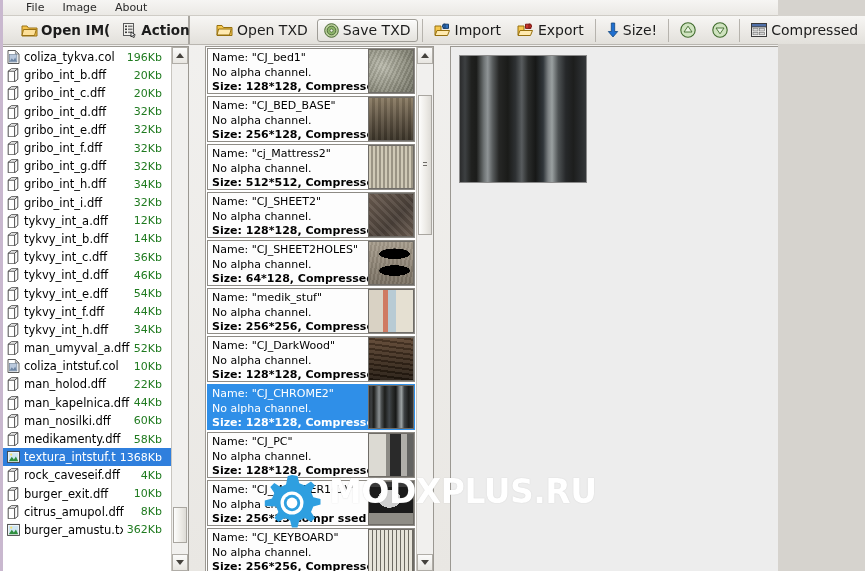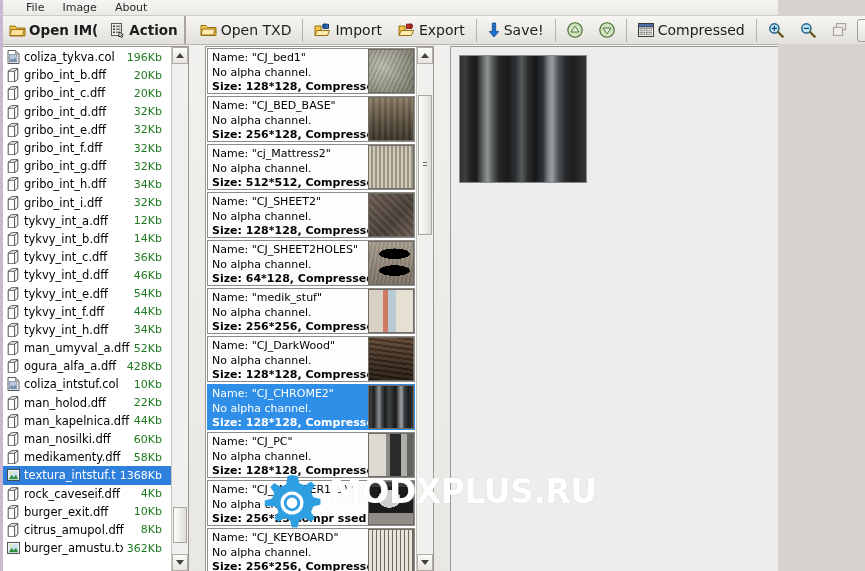--- a/index.html
+++ b/index.html
@@ -36,20 +36,21 @@
     height: 29px;
     display: flex; align-items: stretch;
     background: linear-gradient(to bottom,#f4f3f1 0%,#e6e4e0 55%,#dedcd7 100%);
     border-bottom: 1px solid #b9b6b0;
   }
   .tbgroup {
     display: flex; align-items: center;
     border: 1px solid #a9a6a0;
     border-top: none; border-bottom: none;
     background: linear-gradient(to bottom,#f7f6f4 0%,#eceae6 55%,#e2e0db 100%);
+    padding-left: 12px;
   }
   .tbgroup.left { width: 186px; border-left: none; }
   .tbgroup.right { flex: 1; border-right: none; }
 
   .tbbtn {
     display: flex; align-items: center; gap: 4px;
     height: 23px; padding: 0 6px; margin: 0 1px;
     border: 1px solid transparent; border-radius: 3px;
     font-size: 14px; color: #1c1c1c; white-space: nowrap;
     cursor: default;
@@ -233,20 +234,30 @@
       <div class="tbbtn">
         <span class="ico">
           <svg width="17" height="14" viewBox="0 0 17 14">
             <path d="M1 2.5h5L7.4 4.5H16v8H1z" fill="#f6c84e" stroke="#96700f" stroke-width="1"></path>
             <path d="M2.6 6h12.6l-1.7 6H1z" fill="#ffeab0" stroke="#96700f" stroke-width="1"></path>
           </svg>
         </span>
         <span>Open TXD</span>
       </div>
 
+      <div class="tbbtn pressed">
+        <span class="ico">
+          <svg width="15" height="15" viewBox="0 0 15 15">
+            <circle cx="7.5" cy="7.5" r="6.8" fill="#b9cf9a" stroke="#4d6b36" stroke-width="1"></circle>
+            <circle cx="7.5" cy="7.5" r="4.3" fill="#8fb76b" stroke="#3f5a2c" stroke-width=".8"></circle>
+            <circle cx="7.5" cy="7.5" r="1.6" fill="#eef3e6" stroke="#3f5a2c" stroke-width=".7"></circle>
+          </svg>
+        </span>
+        <span>Save TXD</span>
+      </div>
 
       <div class="tbsep"></div>
 
       <div class="tbbtn">
         <span class="ico">
           <svg width="17" height="14" viewBox="0 0 17 14">
             <path d="M1 3h6v9H1z" fill="#f6c84e" stroke="#96700f"></path>
             <path d="M3 7.5h12.5l-2 5H1z" fill="#ffeab0" stroke="#96700f"></path>
             <path d="M9 1.2v4.2h5.5V1.2z" fill="#2f6fbd" stroke="#17406f"></path>
             <path d="M8 3.2l3-2.4v4.8z" fill="#2f6fbd" stroke="#17406f"></path>
@@ -268,21 +279,21 @@
       </div>
 
       <div class="tbsep"></div>
 
       <div class="tbbtn">
         <span class="ico">
           <svg width="12" height="16" viewBox="0 0 12 16">
             <path d="M4.3 1h3.4v8.5h3L6 15 1.3 9.5h3z" fill="#1f6fd0" stroke="#13477f" stroke-width=".8"></path>
           </svg>
         </span>
-        <span>Save!</span>
+        <span>Size!</span>
       </div>
 
       <div class="tbsep"></div>
 
       <div class="tbbtn">
         <span class="ico">
           <svg width="16" height="16" viewBox="0 0 16 16">
             <circle cx="8" cy="8" r="7.2" fill="#cfe3bf" stroke="#3f6b2c" stroke-width="1.1"></circle>
             <path d="M8 4.2L12 10H4z" fill="#e9f3e1" stroke="#3f6b2c" stroke-width=".9"></path>
           </svg>
@@ -534,31 +545,20 @@
           <div class="frow">
             <span class="ico">
               <svg width="13" height="14" viewBox="0 0 13 14">
   <path d="M1.2 3.2l3.2-2.5h6.4v10.6l-3.2 2.5H1.2z" fill="#ffffff" stroke="#3b3b3b" stroke-width=".9"></path>
   <path d="M1.2 3.2h6.4v10.6" fill="none" stroke="#3b3b3b" stroke-width=".9"></path>
   <path d="M7.6 3.2l3.2-2.5" fill="none" stroke="#3b3b3b" stroke-width=".9"></path>
 </svg>
             </span>
             <span class="fname">man_umyval_a.dff</span>
             <span class="fsize">52Kb</span>
-          </div>
-          <div class="frow">
-            <span class="ico">
-              <svg width="13" height="14" viewBox="0 0 13 14">
-  <path d="M1.2 3.2l3.2-2.5h6.4v10.6l-3.2 2.5H1.2z" fill="#ffffff" stroke="#3b3b3b" stroke-width=".9"></path>
-  <path d="M1.2 3.2h6.4v10.6" fill="none" stroke="#3b3b3b" stroke-width=".9"></path>
-  <path d="M7.6 3.2l3.2-2.5" fill="none" stroke="#3b3b3b" stroke-width=".9"></path>
-</svg>
-            </span>
-            <span class="fname">ogura_alfa_a.dff</span>
-            <span class="fsize">428Kb</span>
           </div>
           <div class="frow">
             <span class="ico">
               <svg width="13" height="14" viewBox="0 0 13 14">
   <path d="M1 .5h7.5L12 4v9.5H1z" fill="#fff" stroke="#5a5a5a"></path>
   <path d="M8.4.6V4H12z" fill="#d8d8d8" stroke="#5a5a5a" stroke-width=".6"></path>
   <rect x="2.3" y="4.4" width="7.6" height="7.6" fill="#b9c8dc" stroke="#6a7c91" stroke-width=".6"></rect>
   <path d="M2.6 11.6l2.2-3.4 1.6 2 1.8-2.6 1.5 4z" fill="#6e86a4"></path>
 </svg>
             </span>

